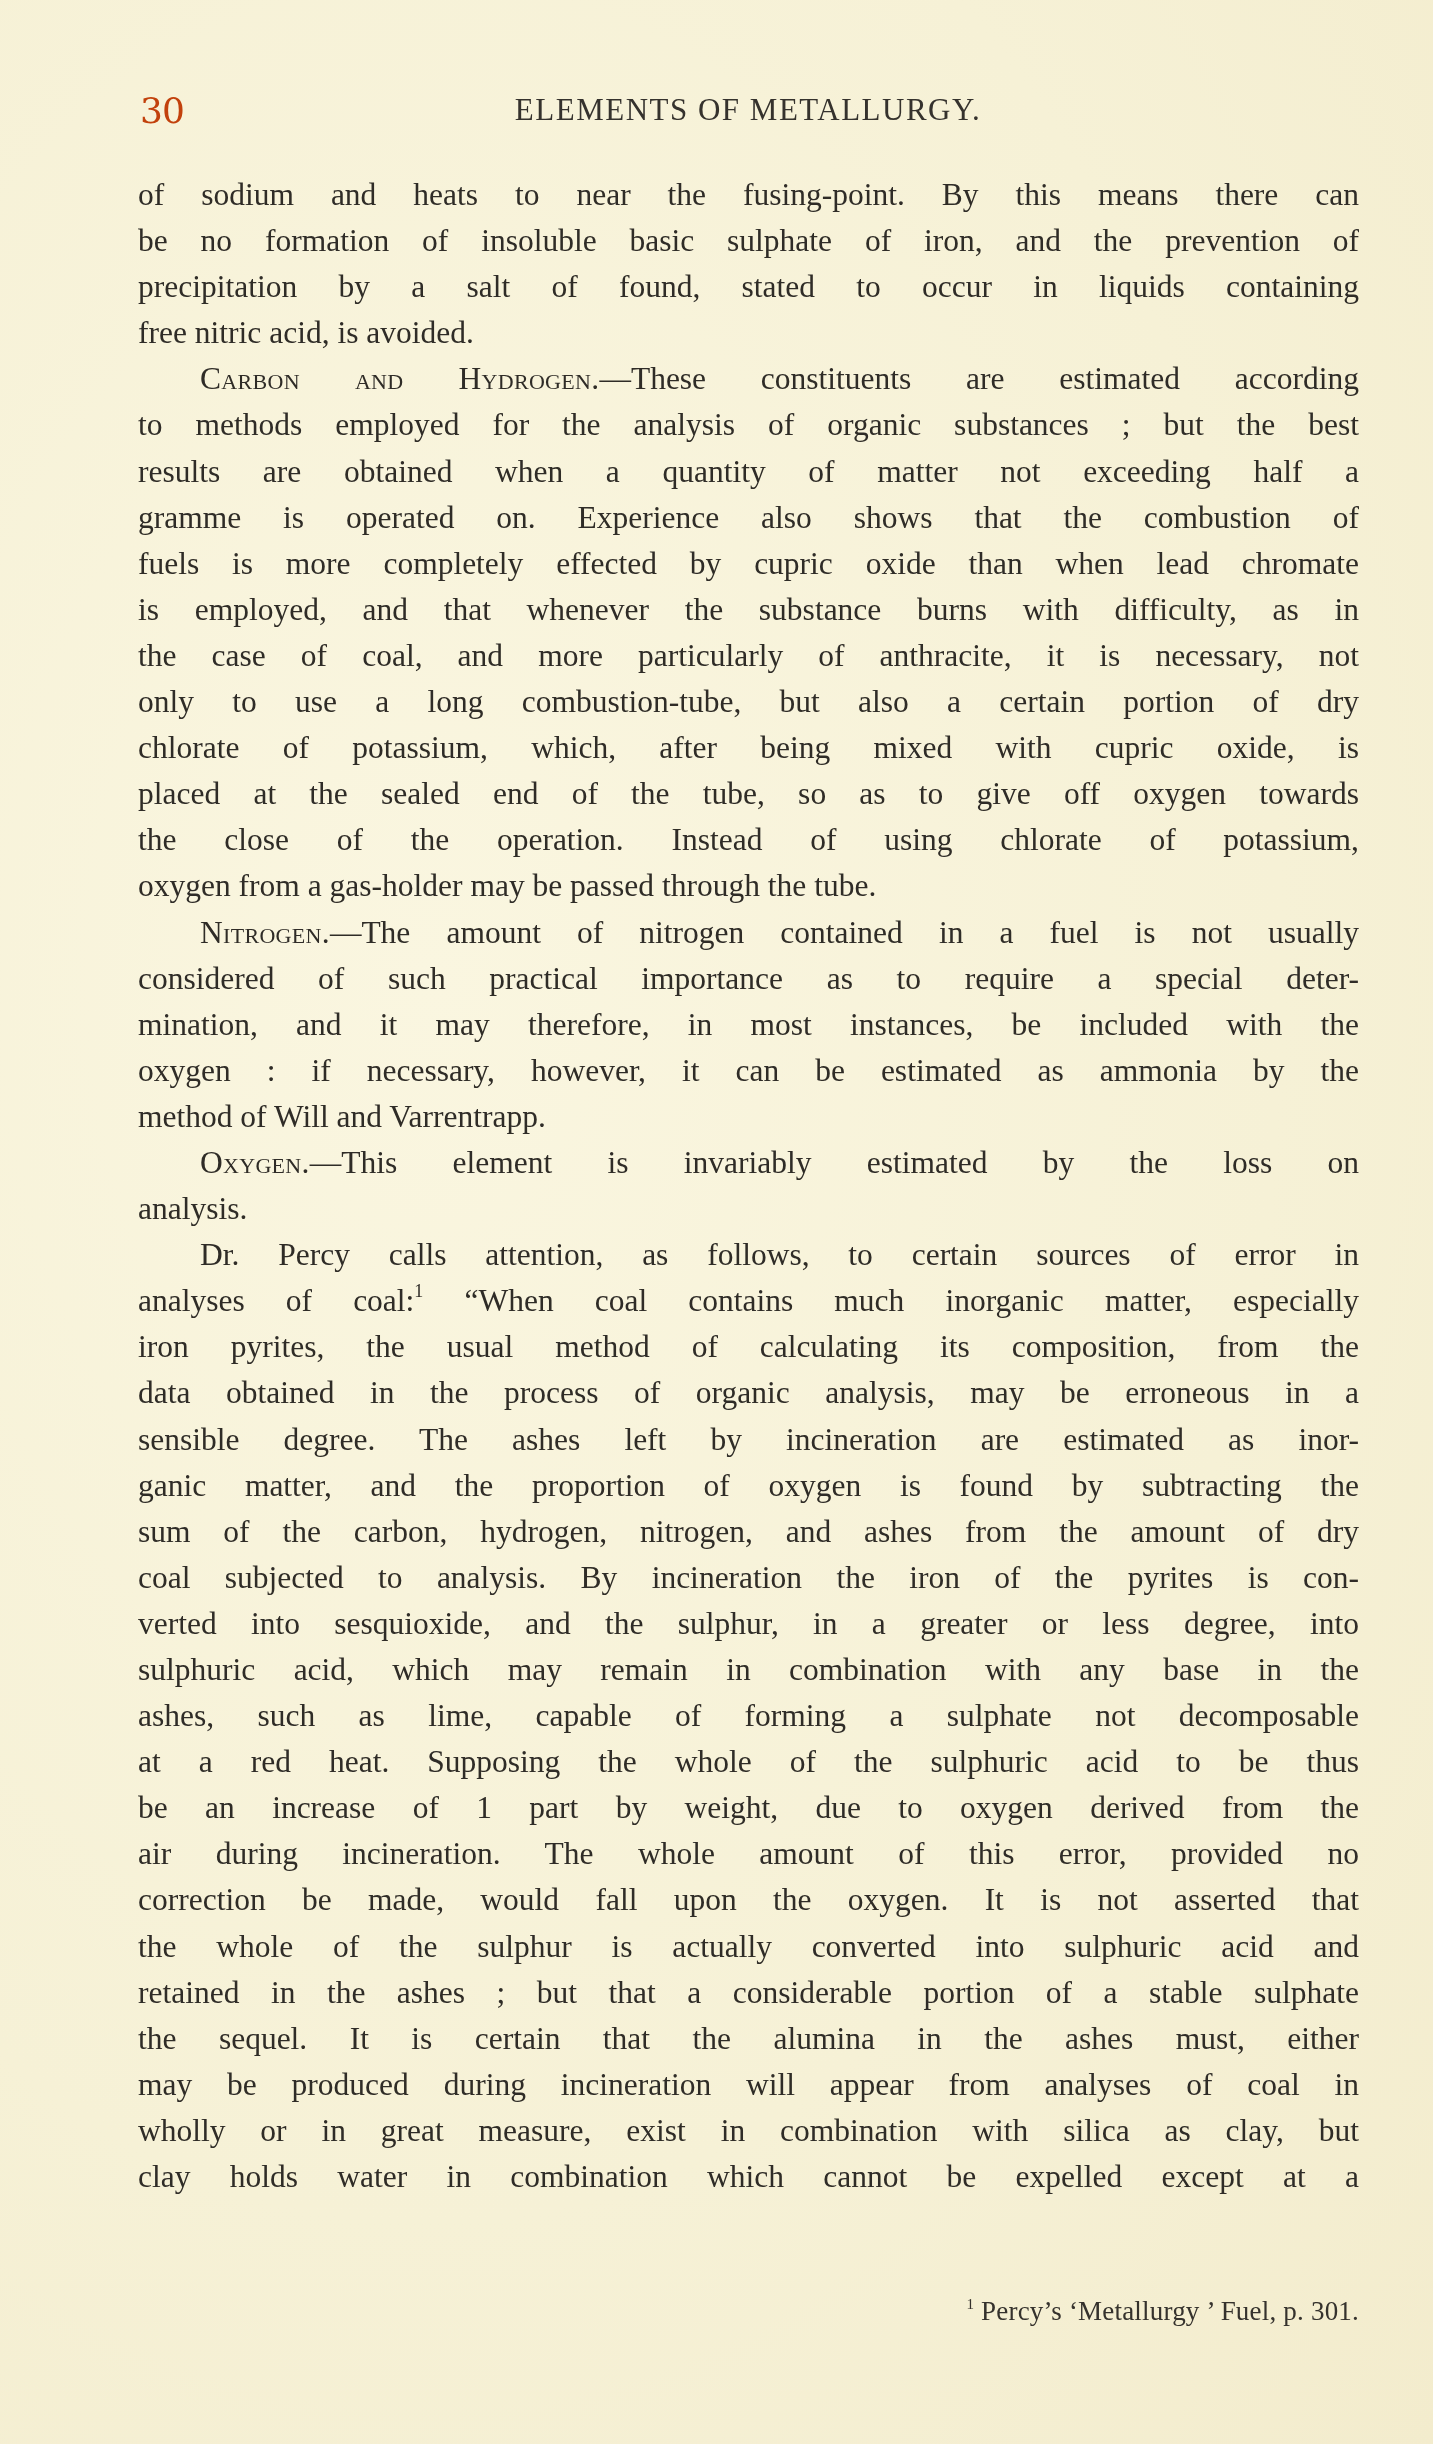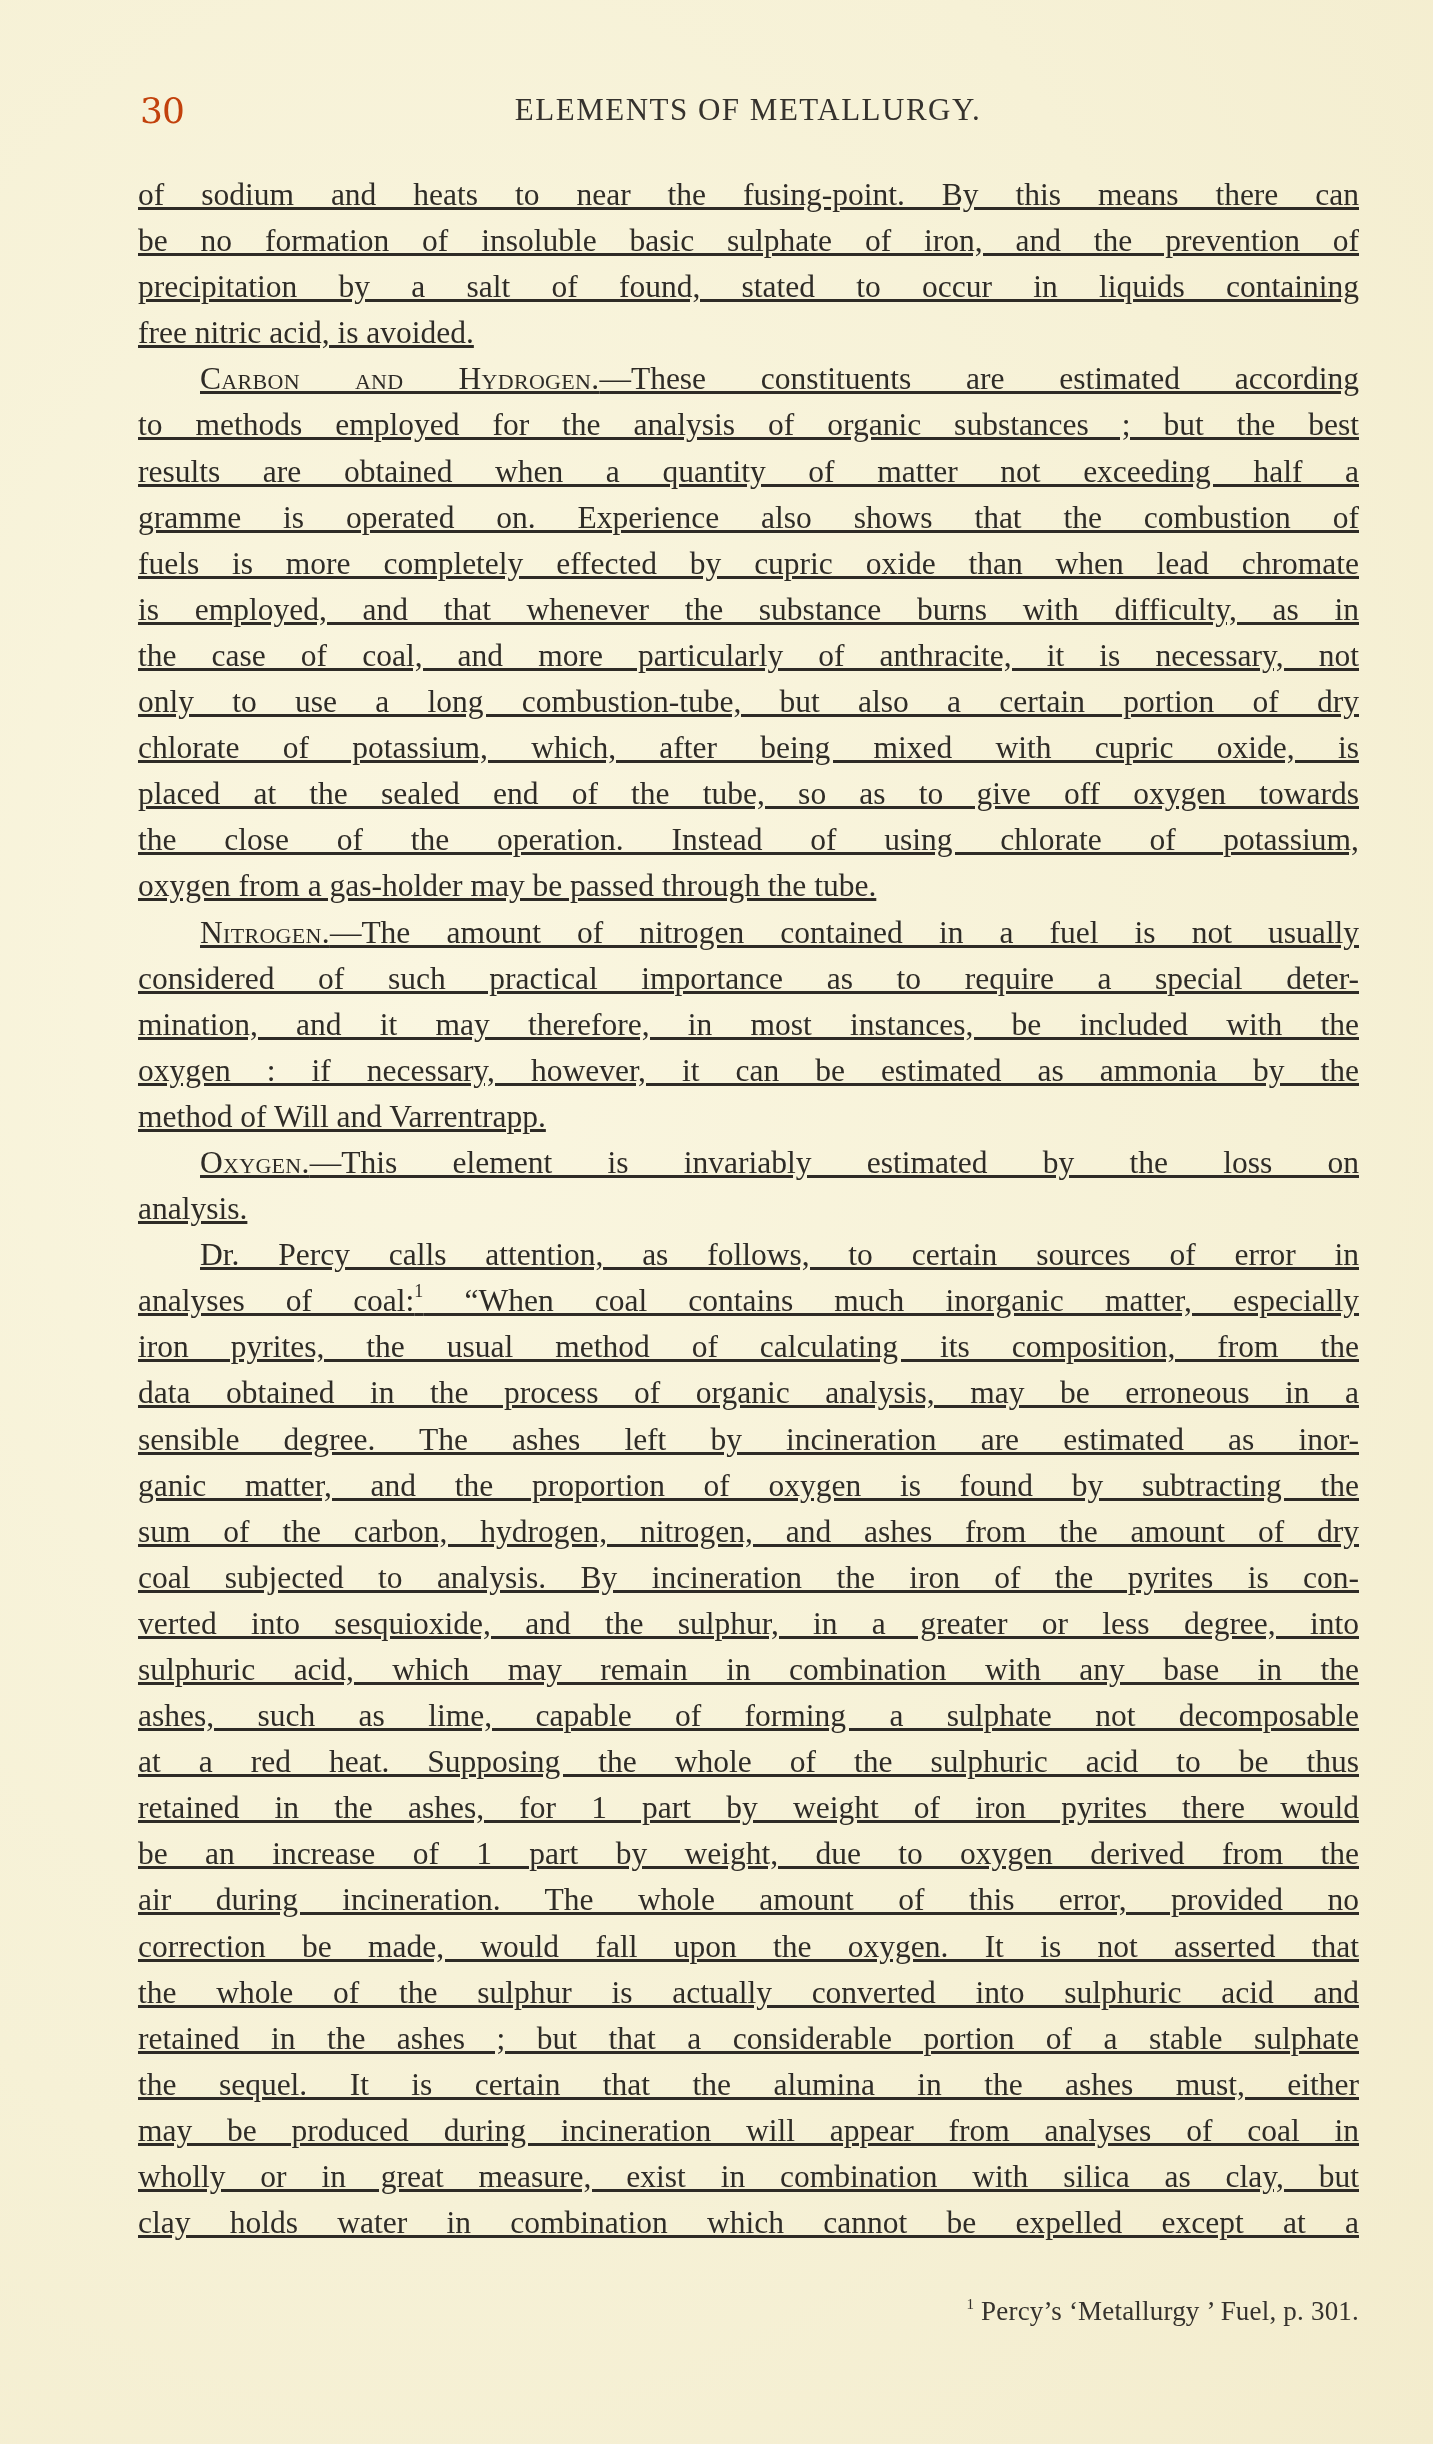--- a/index.html
+++ b/index.html
@@ -49,21 +49,20 @@
       font-size: 31px;
       letter-spacing: 1.5px;
       transform: scaleY(1.05);
       color: #35322d;
     }
     .body-text {
       position: absolute;
       left: 138px;
       top: 172px;
       width: 1221px;
-      text-decoration: underline;
     }
     .line {
       display: block;
       height: 46.1px;
       line-height: 46px;
       font-family: "Liberation Serif", serif;
       font-size: 31.5px;
       white-space: nowrap;
       text-align: justify;
       text-align-last: justify;
@@ -154,21 +153,20 @@
       <span class="line">iron pyrites, the usual method of calculating its composition, from the</span>
       <span class="line">data obtained in the process of organic analysis, may be erroneous in a</span>
       <span class="line">sensible degree.  The ashes left by incineration are estimated as inor-</span>
       <span class="line">ganic matter, and the proportion of oxygen is found by subtracting the</span>
       <span class="line">sum of the carbon, hydrogen, nitrogen, and ashes from the amount of dry</span>
       <span class="line">coal subjected to analysis.  By incineration the iron of the pyrites is con-</span>
       <span class="line">verted into sesquioxide, and the sulphur, in a greater or less degree, into</span>
       <span class="line">sulphuric acid, which may remain in combination with any base in the</span>
       <span class="line">ashes, such as lime, capable of forming a sulphate not decomposable</span>
       <span class="line">at a red heat.  Supposing the whole of the sulphuric acid to be thus</span>
-      <span class="line">retained in the ashes, for 1 part by weight of iron pyrites there would</span>
       <span class="line">be an increase of 1 part by weight, due to oxygen derived from the</span>
       <span class="line">air during incineration.  The whole amount of this error, provided no</span>
       <span class="line">correction be made, would fall upon the oxygen.  It is not asserted that</span>
       <span class="line">the whole of the sulphur is actually converted into sulphuric acid and</span>
       <span class="line">retained in the ashes ; but that a considerable portion of a stable sulphate</span>
       <span class="line">the sequel.  It is certain that the alumina in the ashes must, either</span>
       <span class="line">may be produced during incineration will appear from analyses of coal in</span>
       <span class="line">wholly or in great measure, exist in combination with silica as clay, but</span>
       <span class="line">clay holds water in combination which cannot be expelled except at a</span>
     </div>

